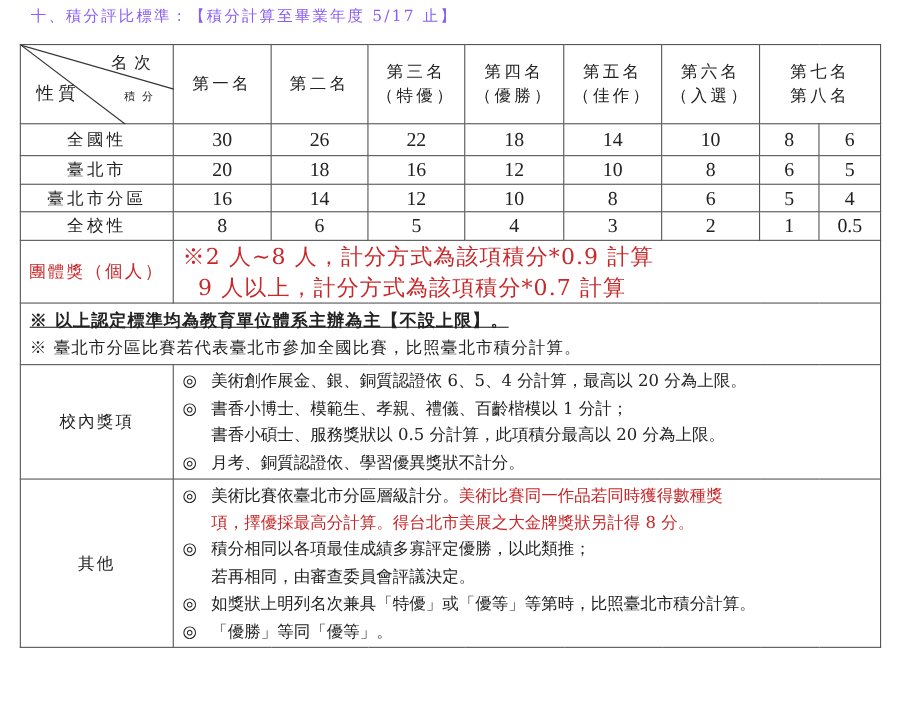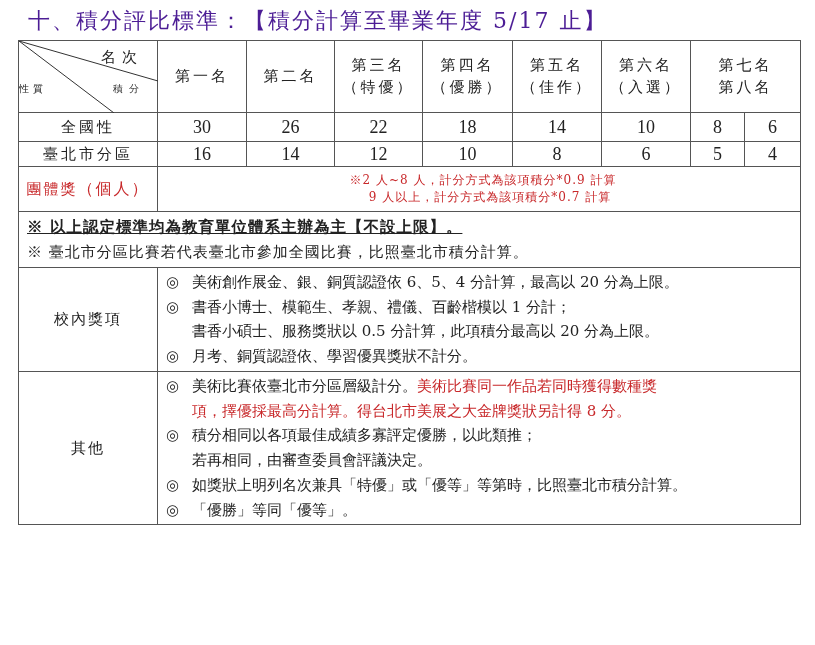--- a/index.html
+++ b/index.html
@@ -3,21 +3,21 @@
 <meta charset="utf-8">
 <style>
   html, body { margin: 0; padding: 0; background: #ffffff; }
   body {
     width: 815px; height: 645px; position: relative; overflow: hidden;
     font-family: "DejaVu Serif", "Liberation Serif", serif;
     color: #222;
   }
   .title {
     position: absolute; left: 28px; top: 6px;
-    font-size: 22px; letter-spacing: 2px; color: #4c1d95;
+    font-size: 14px; letter-spacing: 2px; color: #8b5cf6;
   }
   .tbl {
     position: absolute; left: 18px; top: 40px;
     width: 782px;
     border-collapse: collapse; table-layout: fixed;
   }
   .tbl td {
     border: 1px solid #555; padding: 0;
     text-align: center; vertical-align: middle;
     font-size: 15px; line-height: 1.25;
@@ -25,27 +25,27 @@
   .hdr td { height: 71px; font-size: 15px; letter-spacing: 3px; line-height: 1.45; }
   .num td { font-family: "Liberation Serif", serif; font-size: 18px; }
   .num td.lbl { font-family: "DejaVu Serif", serif; font-size: 15px; letter-spacing: 3px; border-radius: 11px; }
   .r1 td { height: 28px; }
   .r2 td { height: 25px; }
   .r3 td { height: 24px; }
   .r4 td { height: 25px; }
   .diag { position: relative; padding: 0 !important; }
   .diag svg { position: absolute; left: 0; top: 0; }
   .diag .t1 { position: absolute; right: 14px; top: 6px; letter-spacing: 6px; font-size: 15px; }
-  .diag .t2 { position: absolute; left: 0; bottom: 16px; letter-spacing: 4px; font-size: 10px; }
+  .diag .t2 { position: absolute; left: 14px; bottom: 16px; letter-spacing: 4px; font-size: 16px; }
   .diag .t3 { position: absolute; right: 12px; bottom: 16px; letter-spacing: 6px; font-size: 10px; }
   .red { color: #c8282a; }
   .group td { height: 44px; }
   .group .lbl-red { font-size: 15px; letter-spacing: 2px; }
   .group .lbl-red small { font-size: 16px; letter-spacing: 2px; }
-  .group .reds { text-align: center; padding-left: 8px; font-size: 12px; line-height: 1.4; letter-spacing: 1px; }
+  .group .reds { text-align: left; padding-left: 8px; font-size: 20px; line-height: 1.4; letter-spacing: 1px; }
   .notes td { text-align: left; padding: 3px 8px; height: 46px; }
   .note1 { font-weight: bold; font-size: 15.5px; letter-spacing: 1px; line-height: 1.6; text-decoration: underline; }
   .note2 { font-size: 15px; letter-spacing: 1px; line-height: 1.6; }
   .sec td { text-align: left; padding: 2px 8px; font-size: 15px; line-height: 1.65; }
   .sec td.slbl { text-align: center; letter-spacing: 2px; padding: 0; }
   .line { display: block; white-space: nowrap; }
   .ind { padding-left: 26px; }
   .mark { display: inline-block; width: 26px; }
 </style>
 </head>
@@ -105,30 +105,52 @@
     <td class="lbl">全國性</td>
     <td>30</td>
     <td>26</td>
     <td>22</td>
     <td>18</td>
     <td>14</td>
     <td>10</td>
     <td>8</td>
     <td>6</td>
   </tr>
+  <tr class="num r2">
+    <td class="lbl">臺北市</td>
+    <td>20</td>
+    <td>18</td>
+    <td>16</td>
+    <td>12</td>
+    <td>10</td>
+    <td>8</td>
+    <td>6</td>
+    <td>5</td>
+  </tr>
   <tr class="num r3">
     <td class="lbl">臺北市分區</td>
     <td>16</td>
     <td>14</td>
     <td>12</td>
     <td>10</td>
     <td>8</td>
     <td>6</td>
     <td>5</td>
     <td>4</td>
+  </tr>
+  <tr class="num r4">
+    <td class="lbl">全校性</td>
+    <td>8</td>
+    <td>6</td>
+    <td>5</td>
+    <td>4</td>
+    <td>3</td>
+    <td>2</td>
+    <td>1</td>
+    <td>0.5</td>
   </tr>
 
   <tr class="group">
     <td class="lbl-red red"><span>團體獎</span><small>（個人）</small></td>
     <td colspan="8" class="reds red">
       <span class="line">※2 人~8 人，計分方式為該項積分*0.9 計算</span>
       <span class="line" style="padding-left:14px">9 人以上，計分方式為該項積分*0.7 計算</span>
     </td>
   </tr>
 

